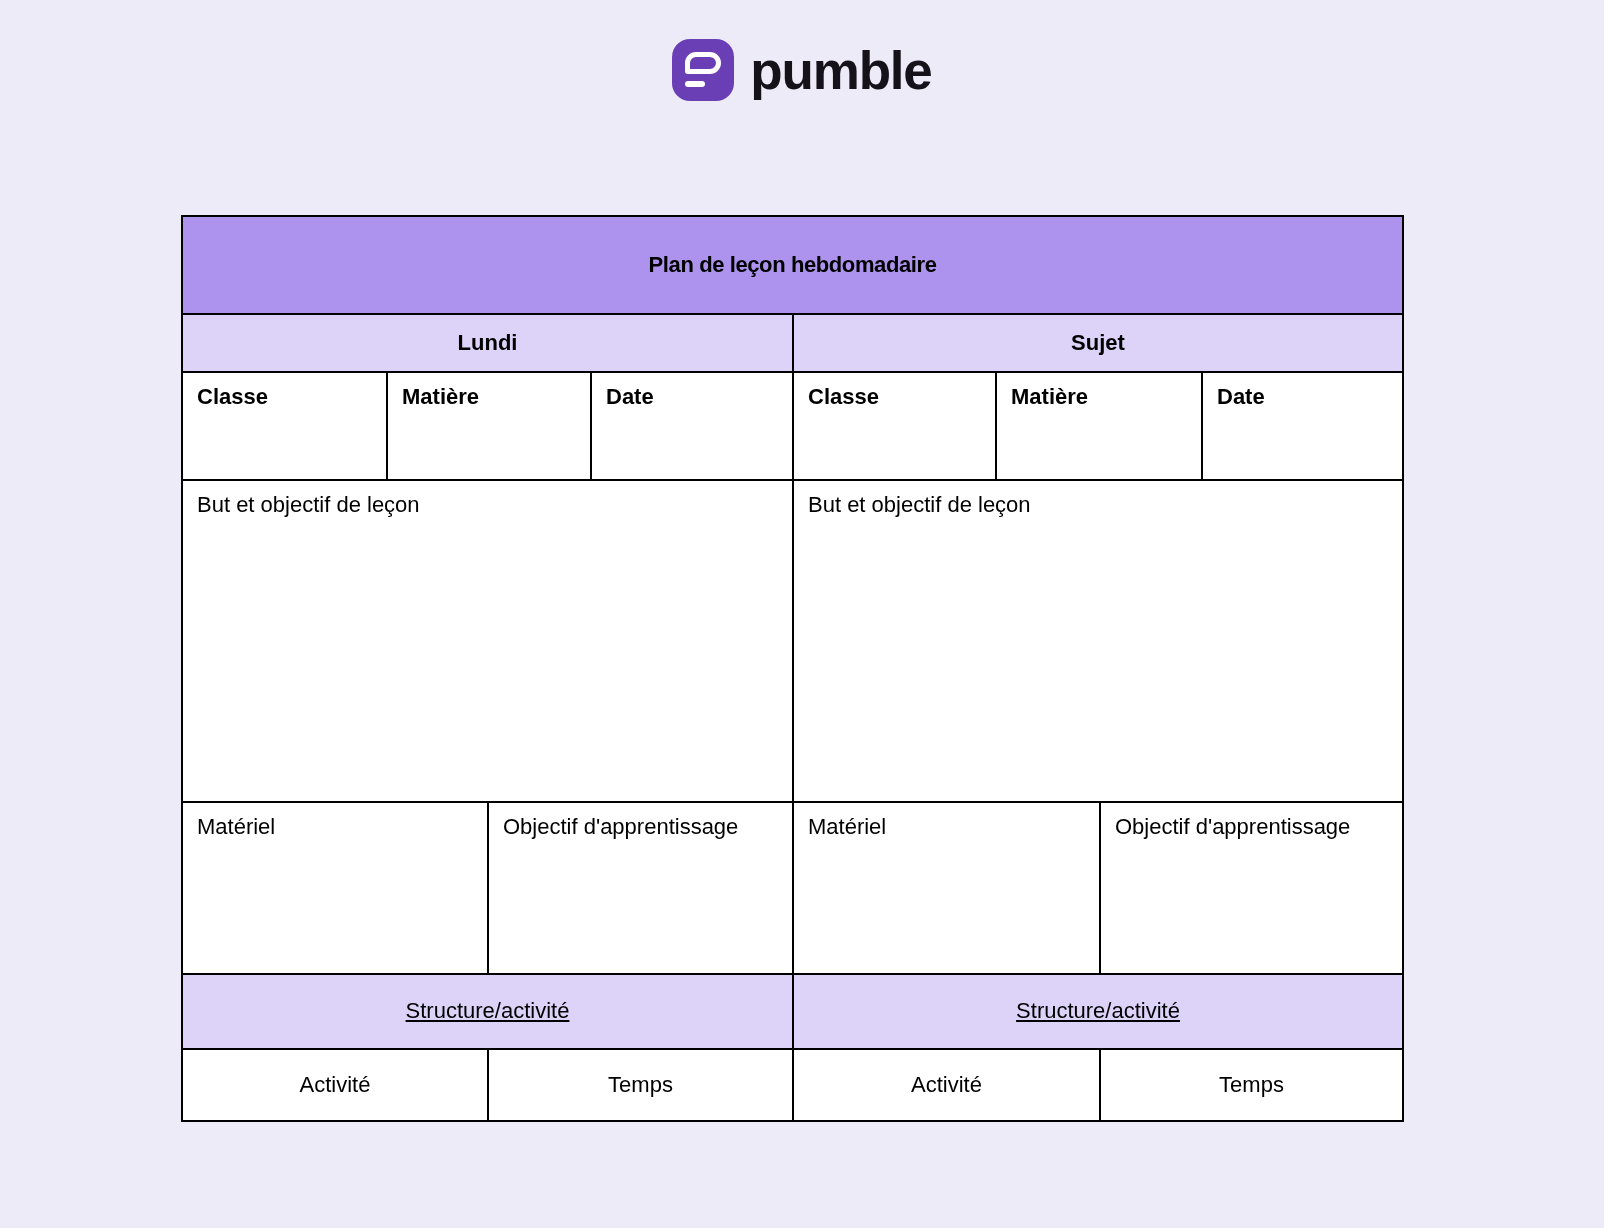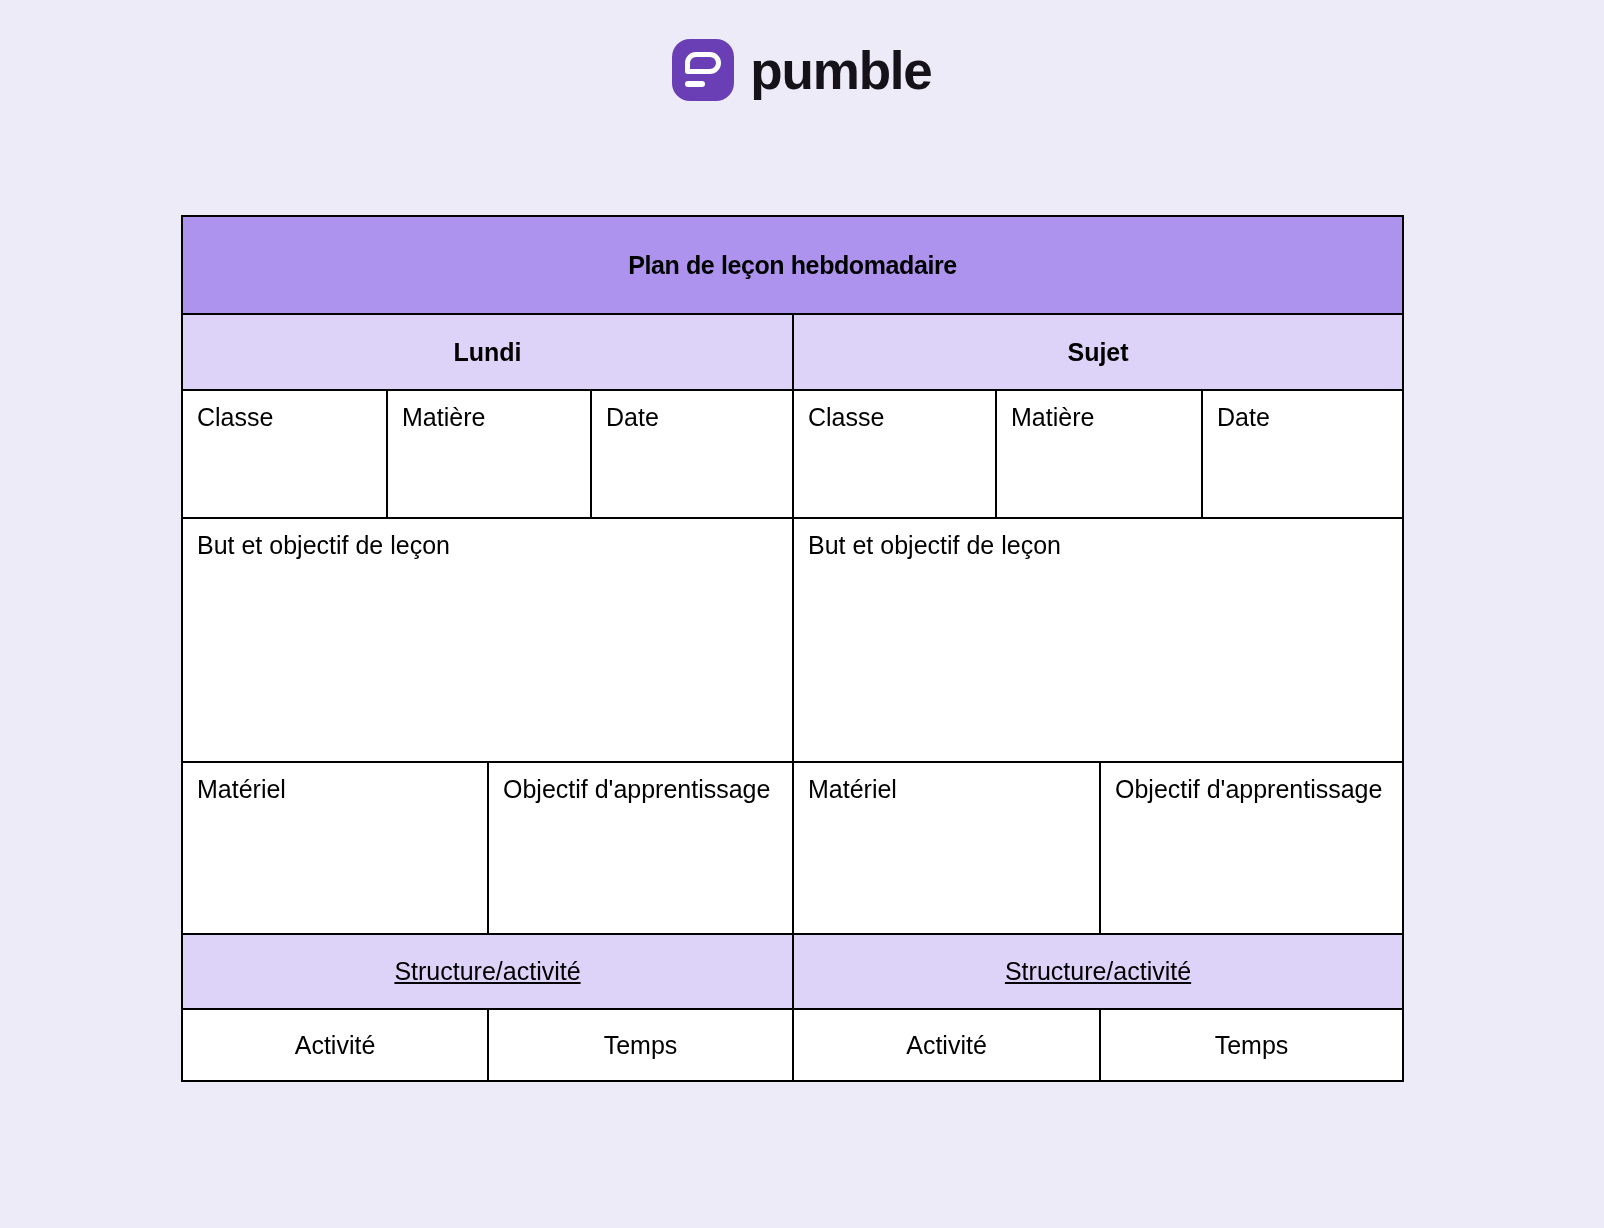--- a/index.html
+++ b/index.html
@@ -66,21 +66,21 @@
   table.planner {
     border-collapse: collapse;
     table-layout: fixed;
     width: 1221px;
     background: #ffffff;
   }
   table.planner td {
     border: 2px solid #000000;
     vertical-align: top;
     padding: 9px 14px 0 14px;
-    font-size: 25px;
+    font-size: 22px;
     color: #000000;
     line-height: 1.38;
     box-sizing: border-box;
   }
 
   .title-cell {
     background: #ae93ee;
     text-align: center;
     vertical-align: middle !important;
     font-size: 41px;
@@ -88,41 +88,41 @@
     letter-spacing: -0.4px;
     height: 98px;
     padding: 0 !important;
   }
   .day-cell {
     background: #ddd2f7;
     text-align: center;
     vertical-align: middle !important;
     font-size: 26px;
     font-weight: bold;
-    height: 76px;
+    height: 58px;
     padding: 0 !important;
   }
   .section-cell {
     background: #ddd2f7;
     text-align: center;
     vertical-align: middle !important;
     font-size: 27px;
     height: 75px;
     padding: 8px !important;
     text-decoration: underline;
   }
   .subhead-cell {
     text-align: center;
     vertical-align: middle !important;
     font-size: 27px;
     height: 72px;
     padding: 16px !important;
   }
-  .h-row td { height: 128px; }
-  .h-row-tall td { height: 244px; }
+  .h-row td { height: 108px; font-weight: bold; }
+  .h-row-tall td { height: 322px; }
   .h-row-mid td { height: 172px; }
 </style>
 </head>
 <body>
 
 <div class="brand-bar">
   <div class="brand-logo">
     <span class="bubble"></span>
     <span class="bar"></span>
   </div>

